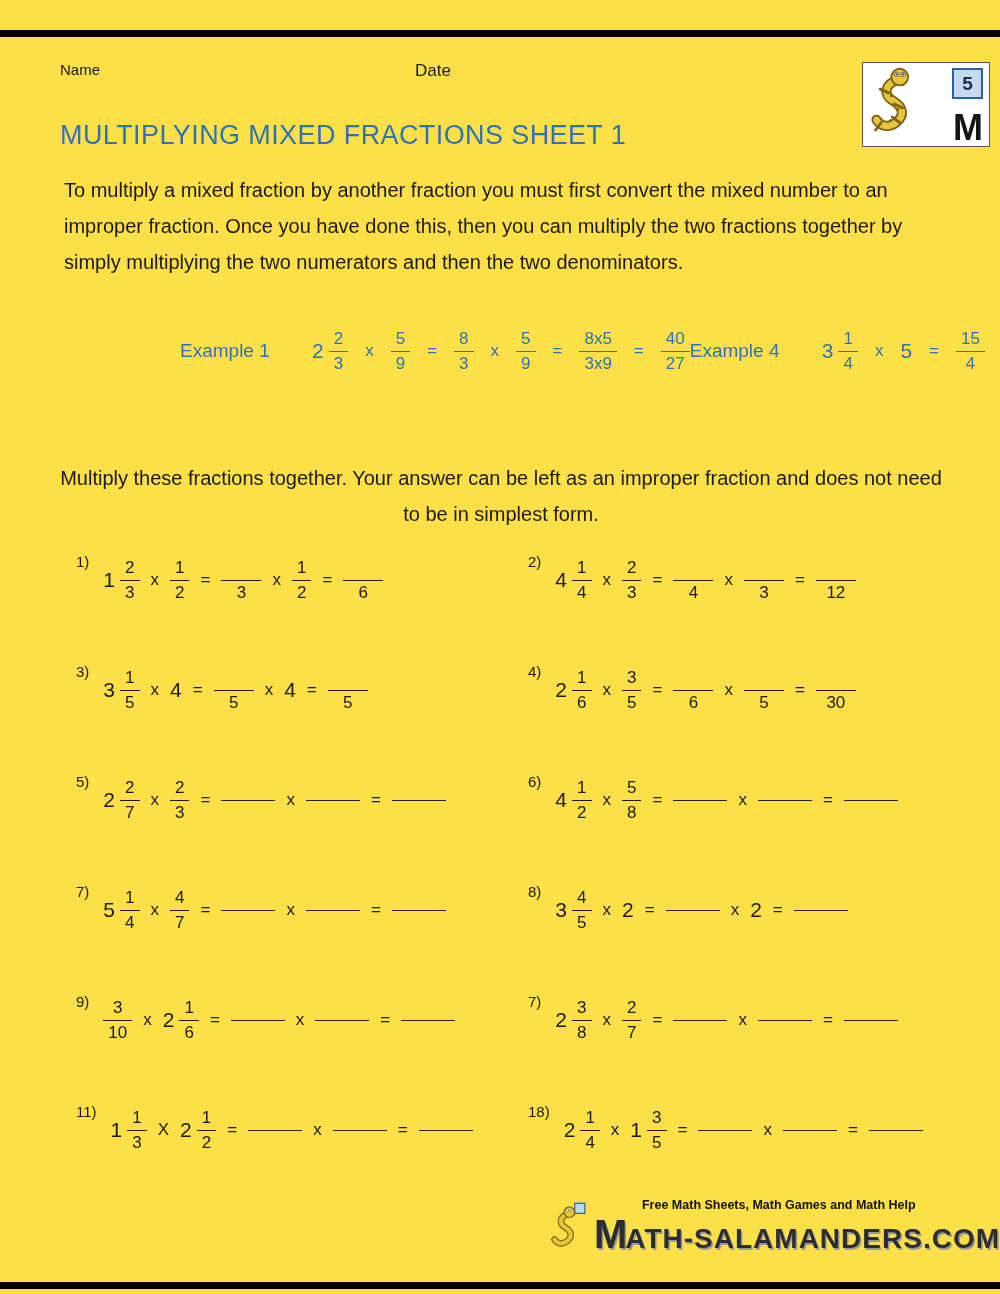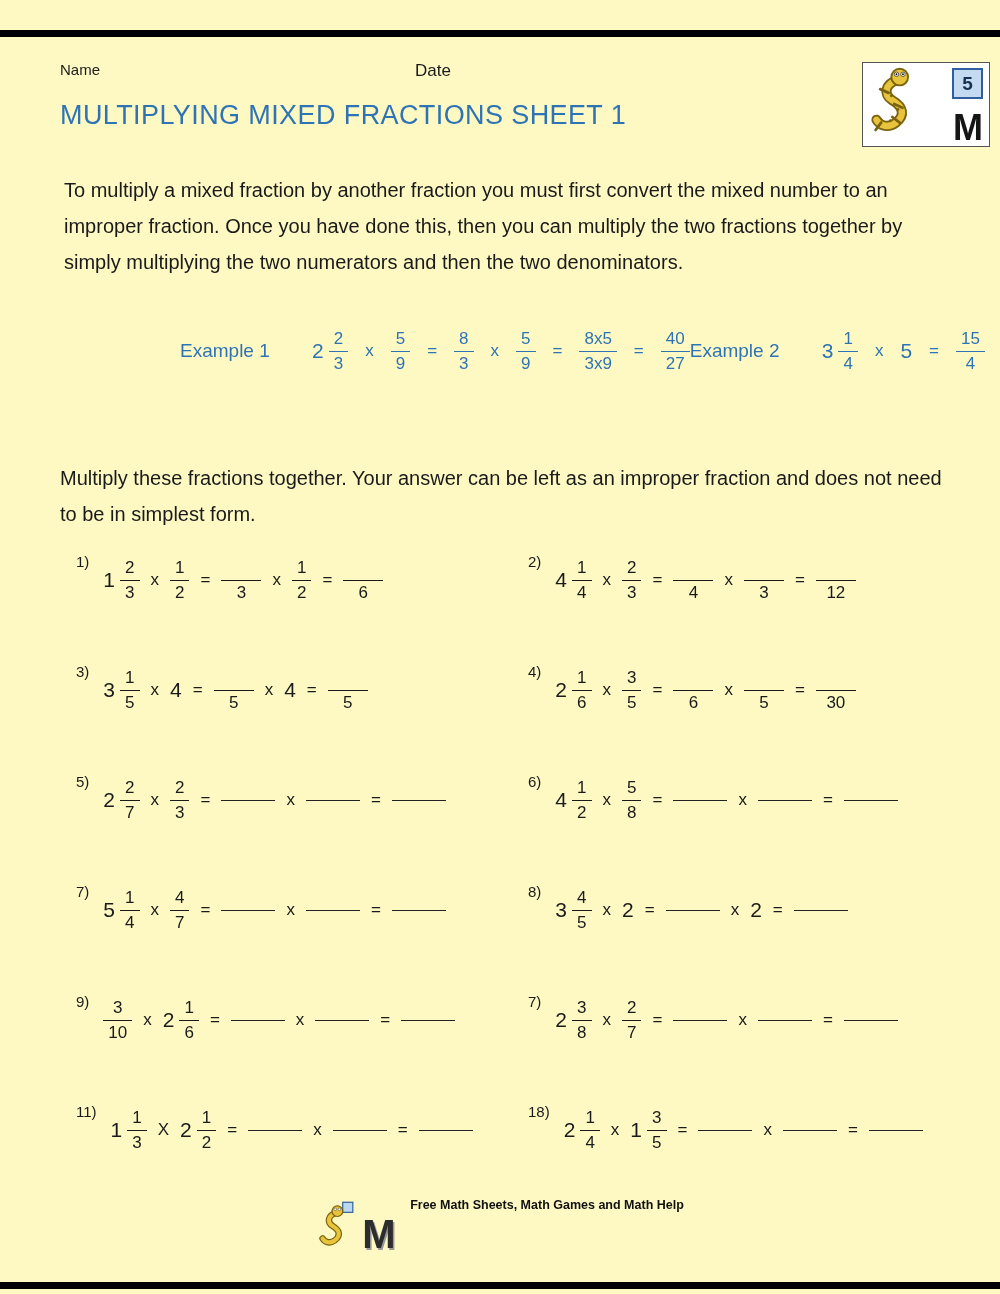--- a/index.html
+++ b/index.html
@@ -1,27 +1,27 @@
 <!DOCTYPE html>
 <html style="--accent: #2e74b5;"><head>
 <meta charset="utf-8">
 <style>
   :root{ --accent:#2e74b5; }
   html,body{margin:0;padding:0;background:#fff;}
-  .page{position:relative;width:1000px;height:1294px;background:#fef9c3;overflow:hidden;
+  .page{position:relative;width:1000px;height:1294px;background:#fde047;overflow:hidden;
         font-family:"Liberation Sans",sans-serif;color:#1a1a1a;}
   .bar{position:absolute;left:0;right:0;height:7px;background:#000;}
   .bar.top{top:30px;}
   .bar.bottom{top:1282px;}
   .name-label{position:absolute;left:60px;top:61px;font-size:15px;}
   .date-label{position:absolute;left:415px;top:61px;font-size:17px;}
-  .title{position:absolute;left:60px;top:100px;margin:0;font-size:27px;font-weight:400;
+  .title{position:absolute;left:60px;top:120px;margin:0;font-size:27px;font-weight:400;
          letter-spacing:.4px;color:var(--accent);}
   .intro{position:absolute;left:60px;top:168px;width:876px;margin:4px;font-size:20px;line-height:36px;}
-  .directions{position:absolute;left:60px;top:460px;width:882px;margin:0;font-size:20px;line-height:36px;}
+  .directions{position:absolute;left:60px;top:460px;width:882px;margin:0;font-size:20px;line-height:36px;text-align:center;}
 
   
   .examples{position:absolute;left:180px;top:320px;display:flex;flex-direction:row;gap:0;color:var(--accent);}
   .example-row{display:flex;align-items:center;min-height:62px;}
   .ex-label{width:132px;font-size:19px;}
   .ex-tokens{display:flex;align-items:center;gap:15px;}
 
   
   .problems{position:absolute;left:60px;top:549px;display:grid;grid-template-columns:468px 440px;grid-auto-rows:110px;}
   .problem{display:flex;align-items:flex-start;padding-top:2px;}
@@ -41,21 +41,21 @@
   .blankline{width:54px;height:0;border-bottom:1.6px solid #222;align-self:center;display:inline-block;}
 
   
   .badge{position:absolute;left:862px;top:62px;width:126px;height:83px;border:1.5px solid #555;background:#fff;}
   .b-sal{position:absolute;left:2px;top:2px;}
   .b-square{position:absolute;right:6px;top:5px;width:27px;height:27px;background:#c3daf1;border:2px solid #2f5f9e;
             display:flex;align-items:center;justify-content:center;font-size:19px;font-weight:700;color:#16324f;}
   .b-m{position:absolute;right:8px;bottom:0;font-size:36px;font-weight:800;letter-spacing:-2px;color:#151515;line-height:1;}
 
   
-  .footer{position:absolute;left:0;right:0;top:1198px;display:flex;justify-content:center;align-items:center;gap:8px;}
+  .footer{position:absolute;left:0;right:0;top:1198px;display:flex;justify-content:flex-end;align-items:center;gap:8px;}
   .f-text{display:flex;flex-direction:column;}
   .f-tagline{font-size:12.5px;font-weight:700;margin-left:48px;margin-bottom:2px;color:#111;}
   .f-site{display:flex;align-items:baseline;}
   .f-m{font-size:40px;font-weight:800;letter-spacing:-2px;color:#2d2d2d;text-shadow:1.5px 1.5px 0 #9a9a9a;line-height:1;}
   .f-site-text{font-size:28px;font-weight:700;letter-spacing:1px;color:#2d2d2d;text-shadow:1.5px 1.5px 0 #9a9a9a;}
 </style>
 </head>
 <body>
 
 <div class="page">
@@ -120,21 +120,21 @@
             <span class="den">3x9</span>
           </span>
           <span class="tok-o">=</span>
           <span class="frac">
             <span class="num">40</span>
             <span class="den">27</span>
           </span>
         </span>
       </div>
       <div class="example-row">
-        <span class="ex-label">Example 2</span>
+        <span class="ex-label">Example 4</span>
         <span class="ex-tokens">
           <span class="mixed">
             <span class="tok-w">3</span>
             <span class="frac">
               <span class="num">1</span>
               <span class="den">4</span>
             </span>
           </span>
           <span class="tok-o">x</span>
           <span class="tok-w">5</span>
@@ -479,18 +479,19 @@
       <path d="M34 20 C20 24 18 36 28 42 C40 49 42 58 32 66 C24 72 15 70 11 63" fill="none" stroke="#7a640f" stroke-width="11" stroke-linecap="round"></path>
       <path d="M34 20 C20 24 18 36 28 42 C40 49 42 58 32 66 C24 72 15 70 11 63" fill="none" stroke="#e7c43c" stroke-width="7" stroke-linecap="round"></path>
       <circle cx="36" cy="17" r="9" fill="#e7c43c" stroke="#7a640f" stroke-width="2"></circle>
       <circle cx="32.5" cy="14" r="2.2" fill="#fff" stroke="#333" stroke-width="0.8"></circle>
       <circle cx="39.5" cy="14" r="2.2" fill="#fff" stroke="#333" stroke-width="0.8"></circle>
     </svg>
     <div class="f-text">
       <div class="f-tagline">Free Math Sheets, Math Games and Math Help</div>
       <div class="f-site">
         <span class="f-m">M</span>
+          <span class="f-site-text">ATH-SALAMANDERS.COM</span>
       </div>
     </div>
   </div>
 
   <div class="bar bottom"></div>
 </div>
 
 </body></html>

